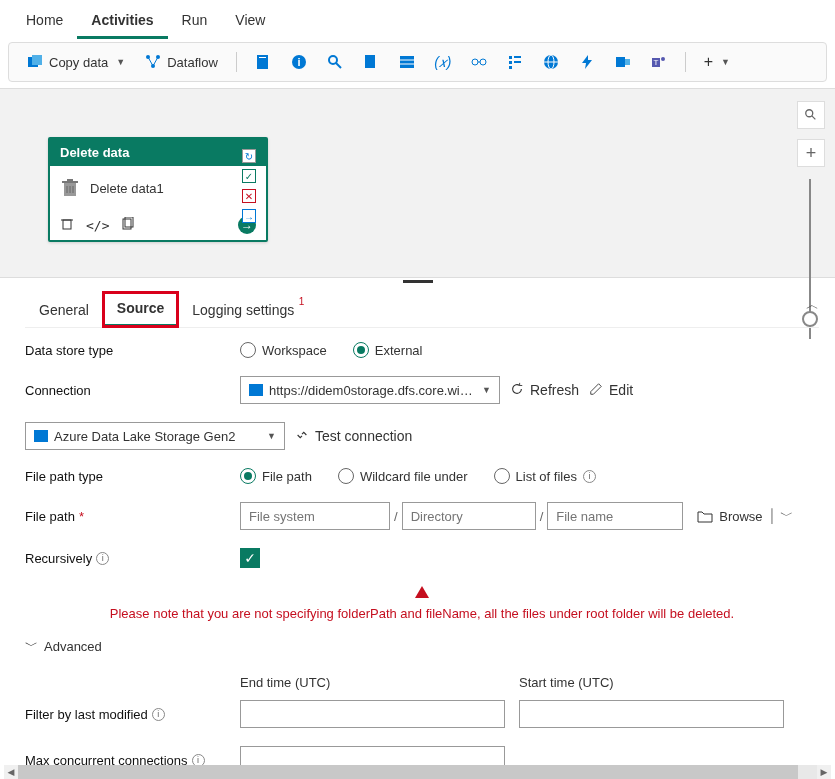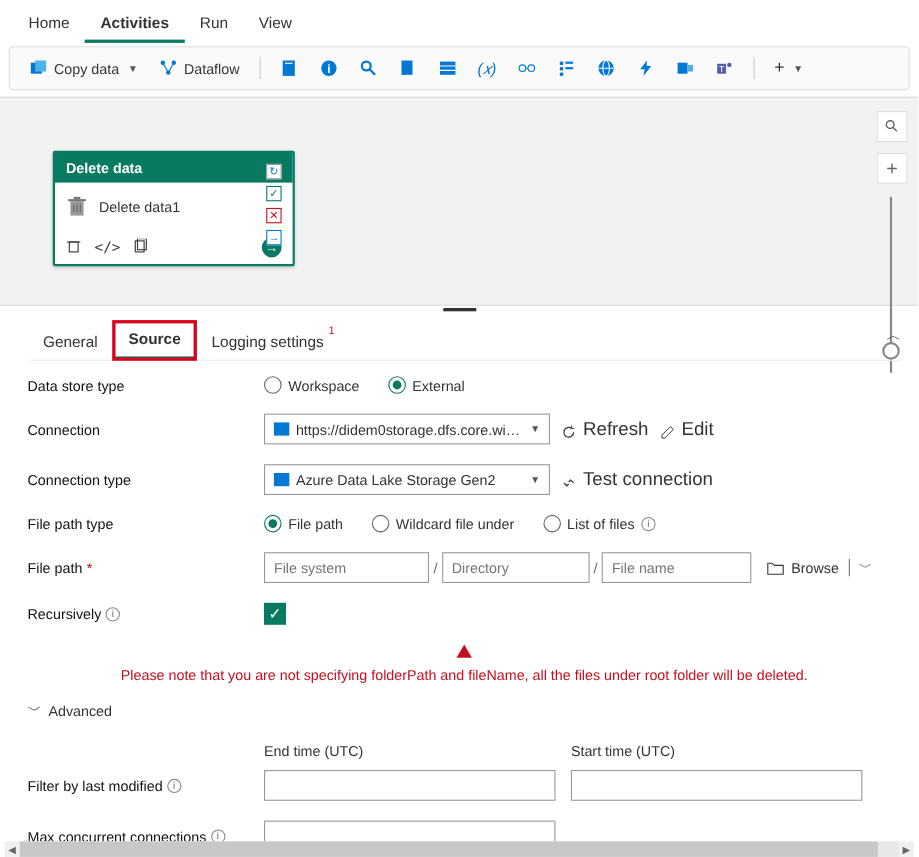--- a/index.html
+++ b/index.html
@@ -58,21 +58,21 @@
 
 .radio { display: inline-flex; align-items: center; gap: 6px; margin-right: 16px; cursor: pointer; }
 .radio-circle { width: 16px; height: 16px; border: 1px solid #666; border-radius: 50%; display: inline-flex; align-items: center; justify-content: center; }
 .radio.selected .radio-circle { border-color: #097a62; }
 .radio.selected .radio-circle::after { content: ""; width: 8px; height: 8px; background: #097a62; border-radius: 50%; }
 
 .dropdown { border: 1px solid #999; height: 28px; display: flex; align-items: center; padding: 0 8px; gap: 6px; width: 260px; background: #fff; cursor: pointer; }
 .dropdown .dd-text { flex: 1; font-size: 13px; white-space: nowrap; overflow: hidden; text-overflow: ellipsis; }
 .sq-icon { width: 14px; height: 12px; background: #0078d4; display: inline-block; }
 
-.link-btn { display: inline-flex; align-items: flex-end; gap: 6px; cursor: pointer; color: #333; font-size: 17px; }
+.link-btn { display: inline-flex; align-items: flex-start; gap: 6px; cursor: pointer; color: #333; font-size: 14px; }
 .link-btn svg { width: 14px; height: 14px; }
 
 .text-input { border: 1px solid #999; height: 28px; padding: 0 8px; font-size: 13px; background: #fff; }
 .path-sep { color: #666; margin: 0 4px; }
 .browse-btn { display: inline-flex; align-items: center; gap: 6px; cursor: pointer; margin-left: 14px; }
 
 .checkbox { width: 20px; height: 20px; background: #097a62; display: inline-flex; align-items: center; justify-content: center; color: #fff; font-size: 14px; cursor: pointer; }
 
 .warn-row { display: flex; align-items: center; gap: 8px; color: #c50f1f; margin-bottom: 16px; flex-direction: column; }
 .warn-icon { width: 0; height: 0; border-left: 7px solid transparent; border-right: 7px solid transparent; border-bottom: 12px solid #c50f1f; position: relative; }
@@ -320,21 +320,20 @@
           <svg viewBox="0 0 16 16">
             <path d="M2 14 L2 11 L11 2 L14 5 L5 14 Z" stroke="#333" fill="none"></path>
           </svg>
           <span>Edit</span>
         </span>
     </div>
   </div>
 
   
   <div class="form-row">
-    <div class="form-label">Connection type</div>
     <div class="form-control">
       <div class="dropdown">
         <span class="sq-icon"></span>
         <span class="dd-text">Azure Data Lake Storage Gen2</span>
         <span class="chevdown">▼</span>
       </div>
       <span class="link-btn">
           <svg viewBox="0 0 16 16">
             <path d="M3 8 L6 11 L8 9 M8 7 L10 5 L13 8" stroke="#333" fill="none" stroke-width="1.3"></path>
           </svg>

